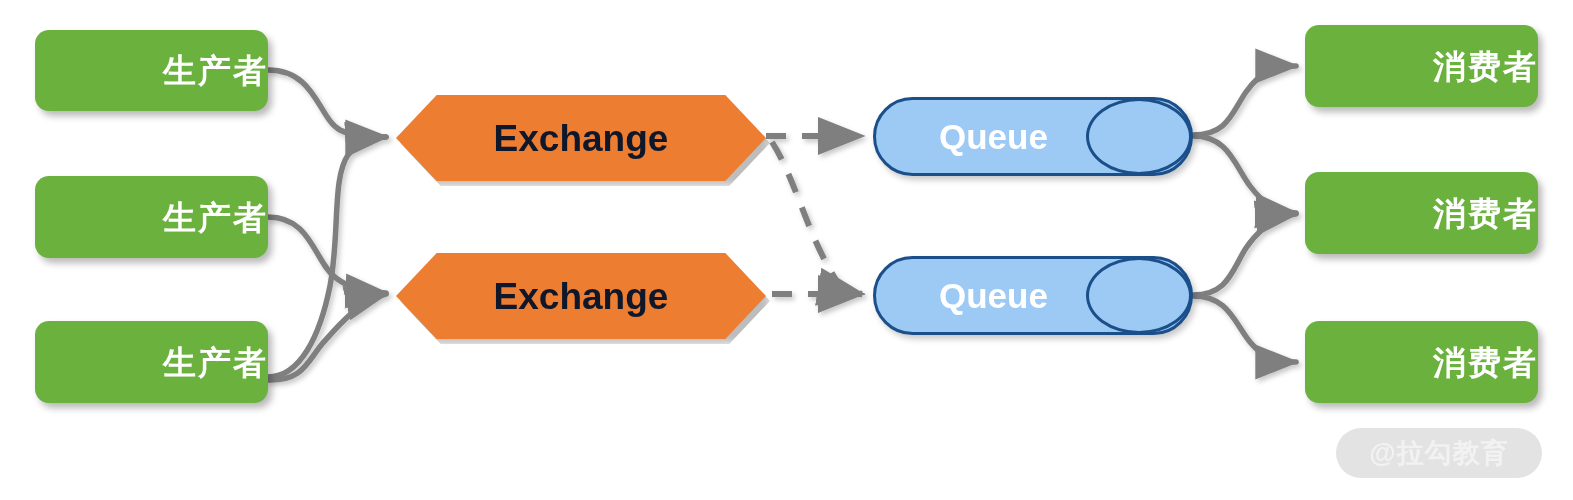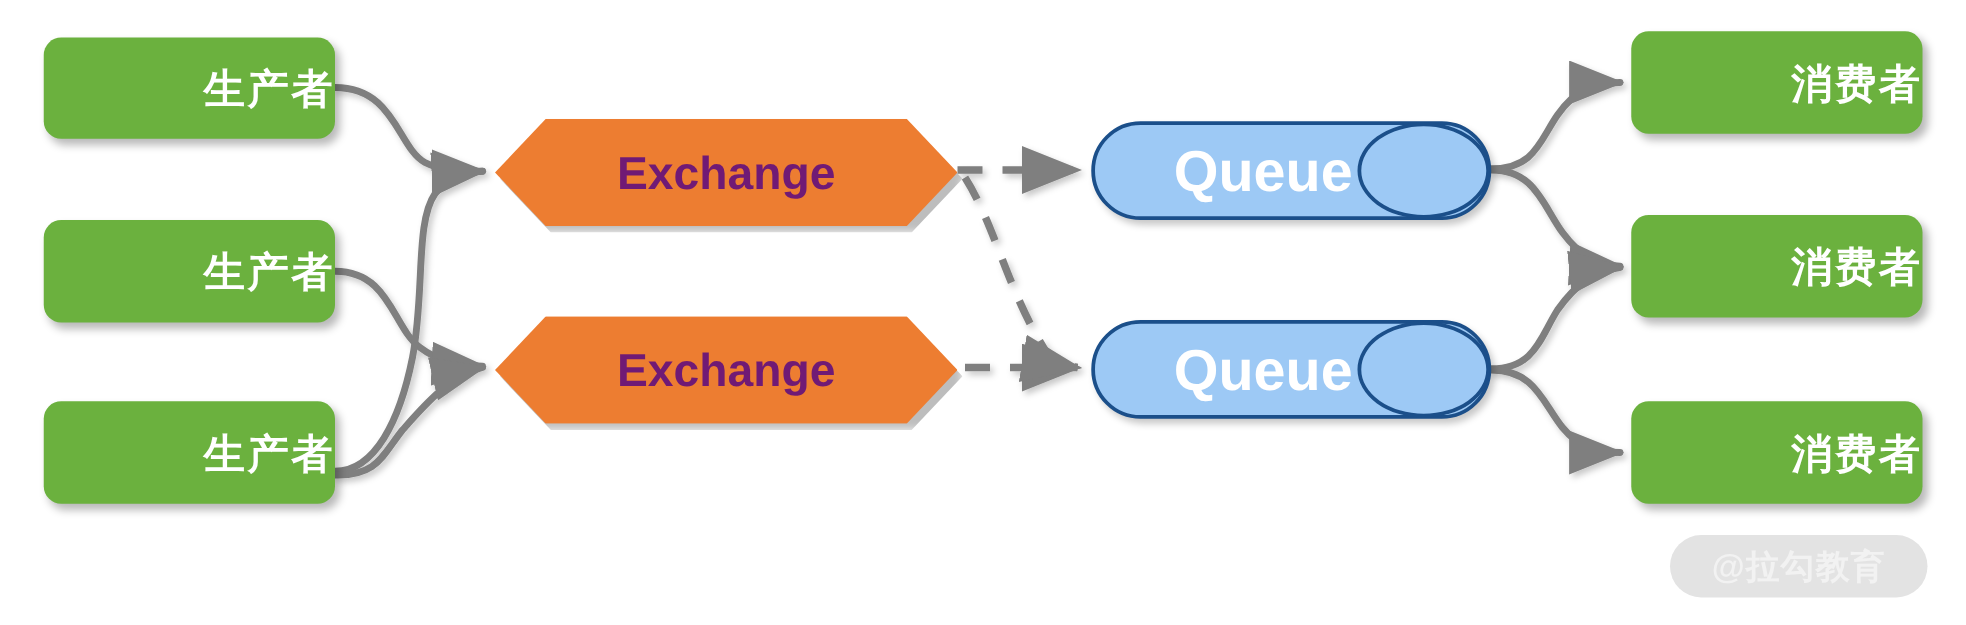--- a/index.html
+++ b/index.html
@@ -59,21 +59,21 @@
   }
   .hex-shadow {
     position: absolute;
     background: rgba(0,0,0,0.26);
     -webkit-clip-path: polygon(0% 50%, 11% 0%, 89% 0%, 100% 50%, 89% 100%, 11% 100%);
     clip-path: polygon(0% 50%, 11% 0%, 89% 0%, 100% 50%, 89% 100%, 11% 100%);
     filter: blur(4px);
     z-index: 2;
   }
   .node-hex .label {
-    color: #701a75;
+    color: #0f172a;
     font-size: 37px;
     font-weight: bold;
     line-height: 1;
     white-space: nowrap;
   }
 
   
   .node-queue {
     position: absolute;
     z-index: 3;
@@ -103,21 +103,21 @@
   }
   .node-queue .label {
     position: absolute;
     left: 0;
     top: 0;
     width: 100%;
     height: 100%;
     display: flex;
     align-items: center;
     color: #ffffff;
-    font-size: 46px;
+    font-size: 35px;
     font-weight: bold;
     padding-left: 66px;
     box-sizing: border-box;
     line-height: 1;
     white-space: nowrap;
   }
 
   
   #watermark {
     position: absolute;

